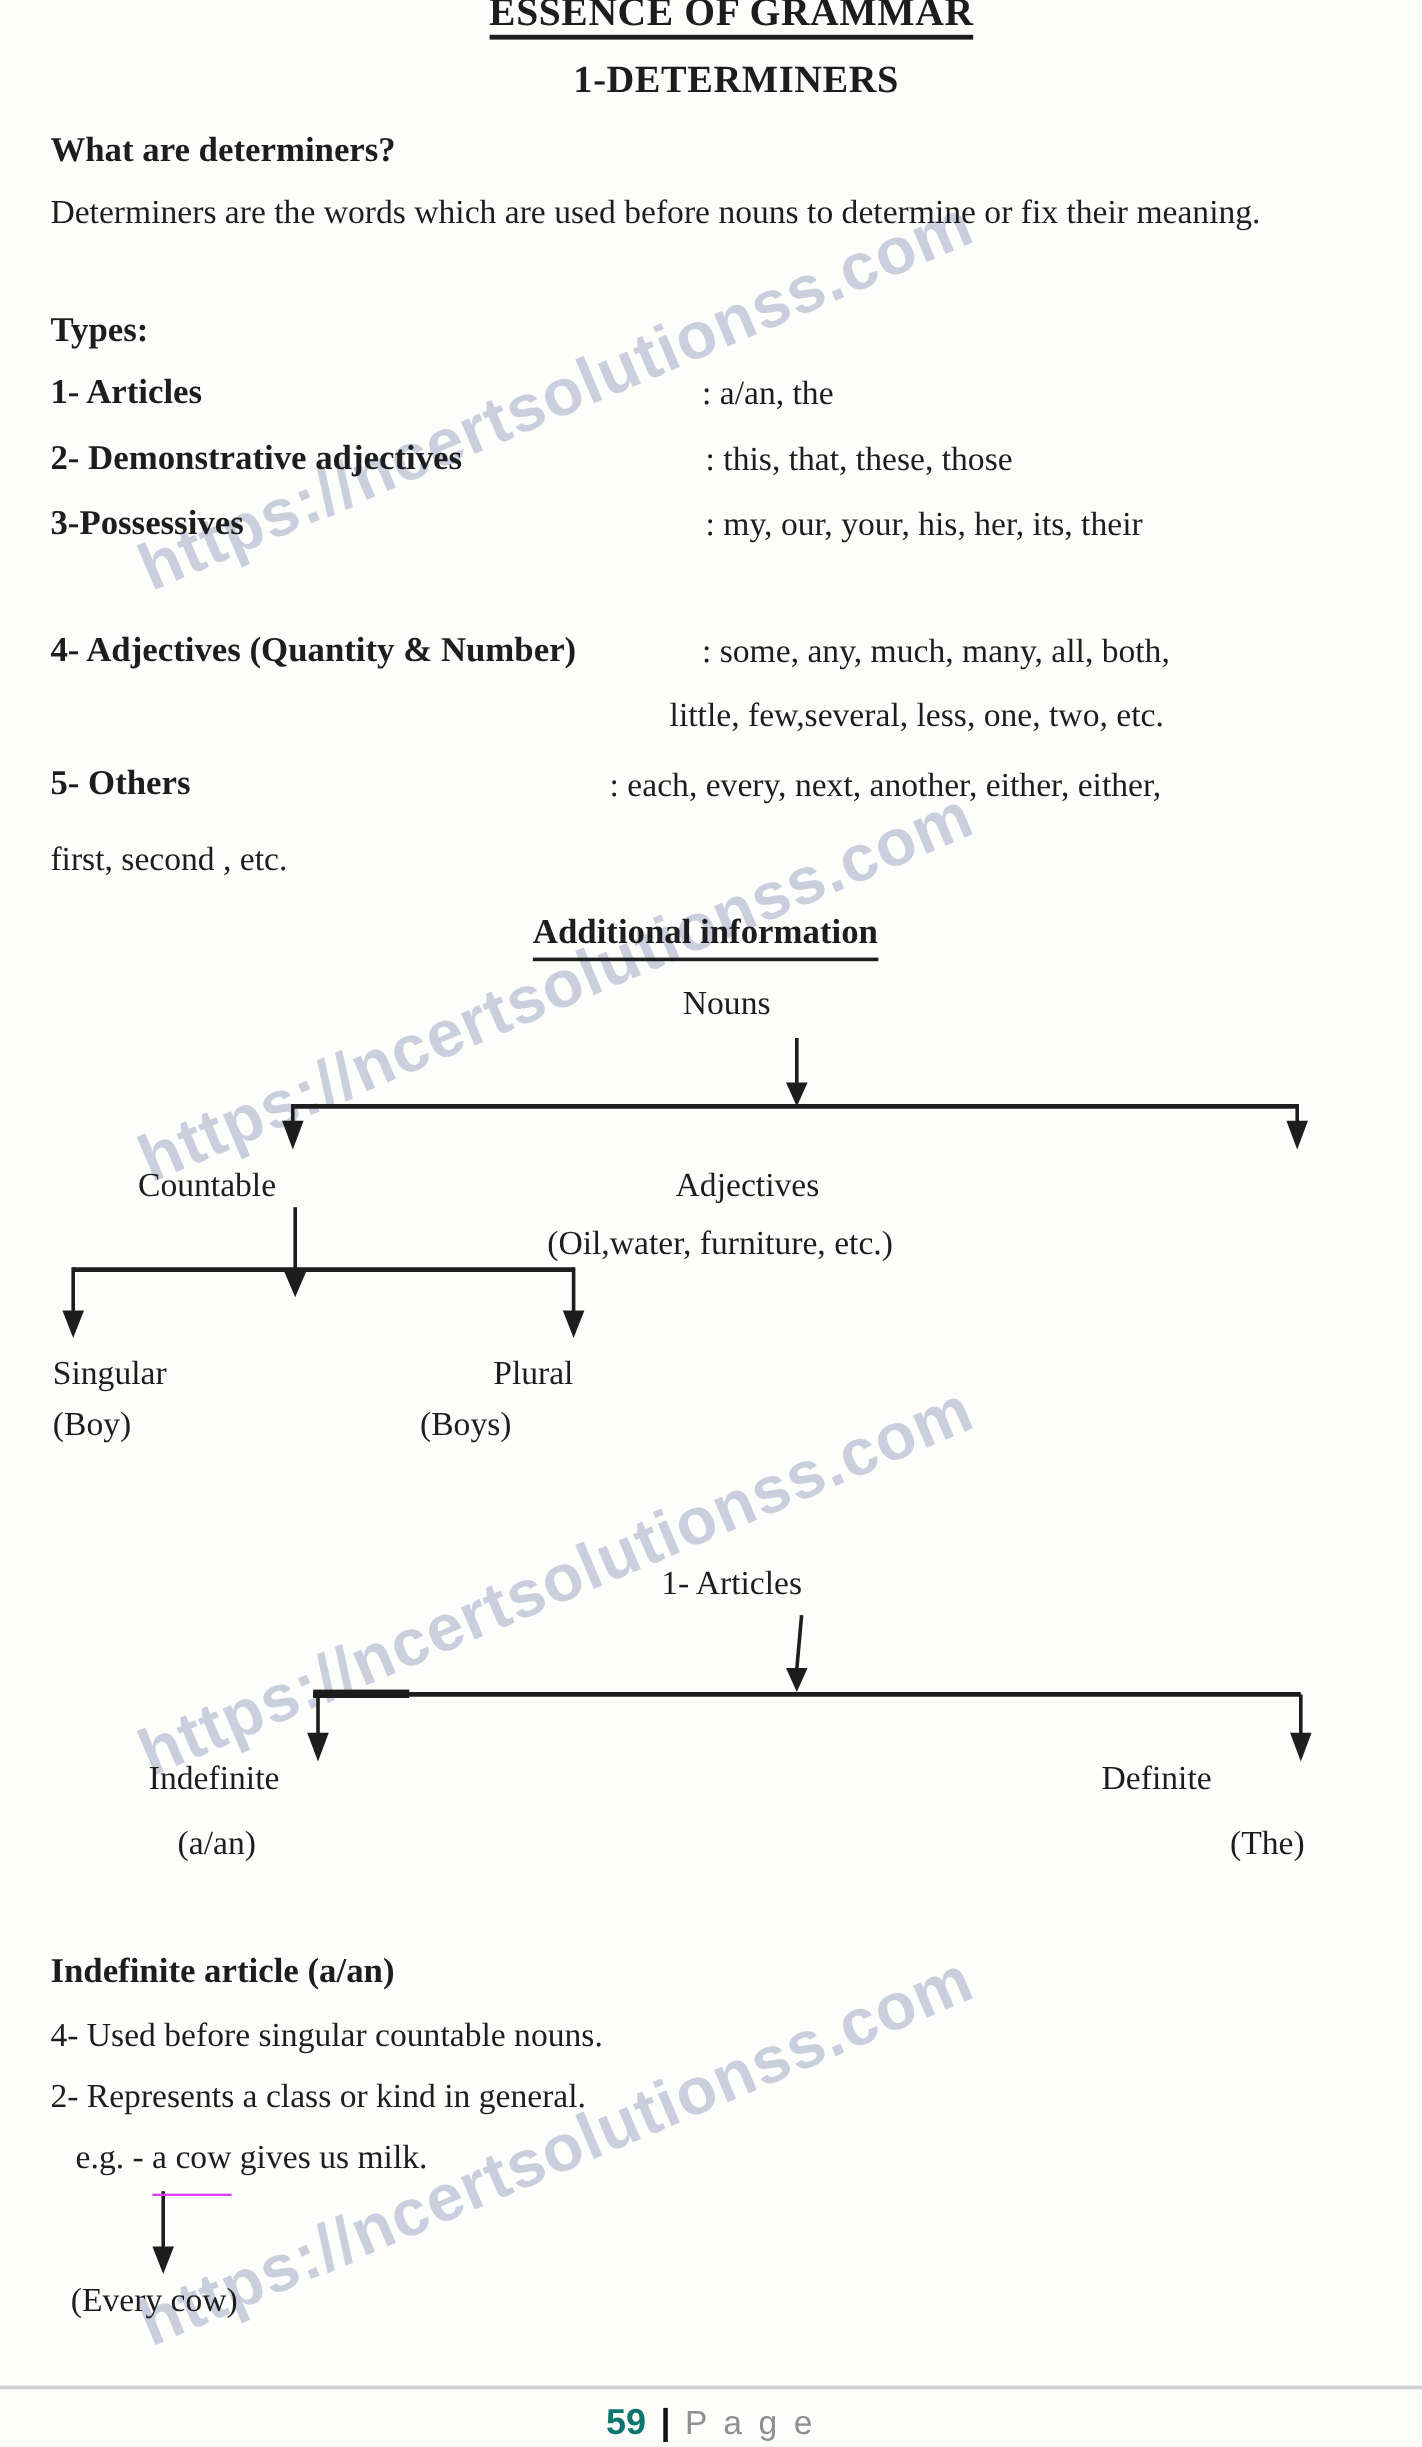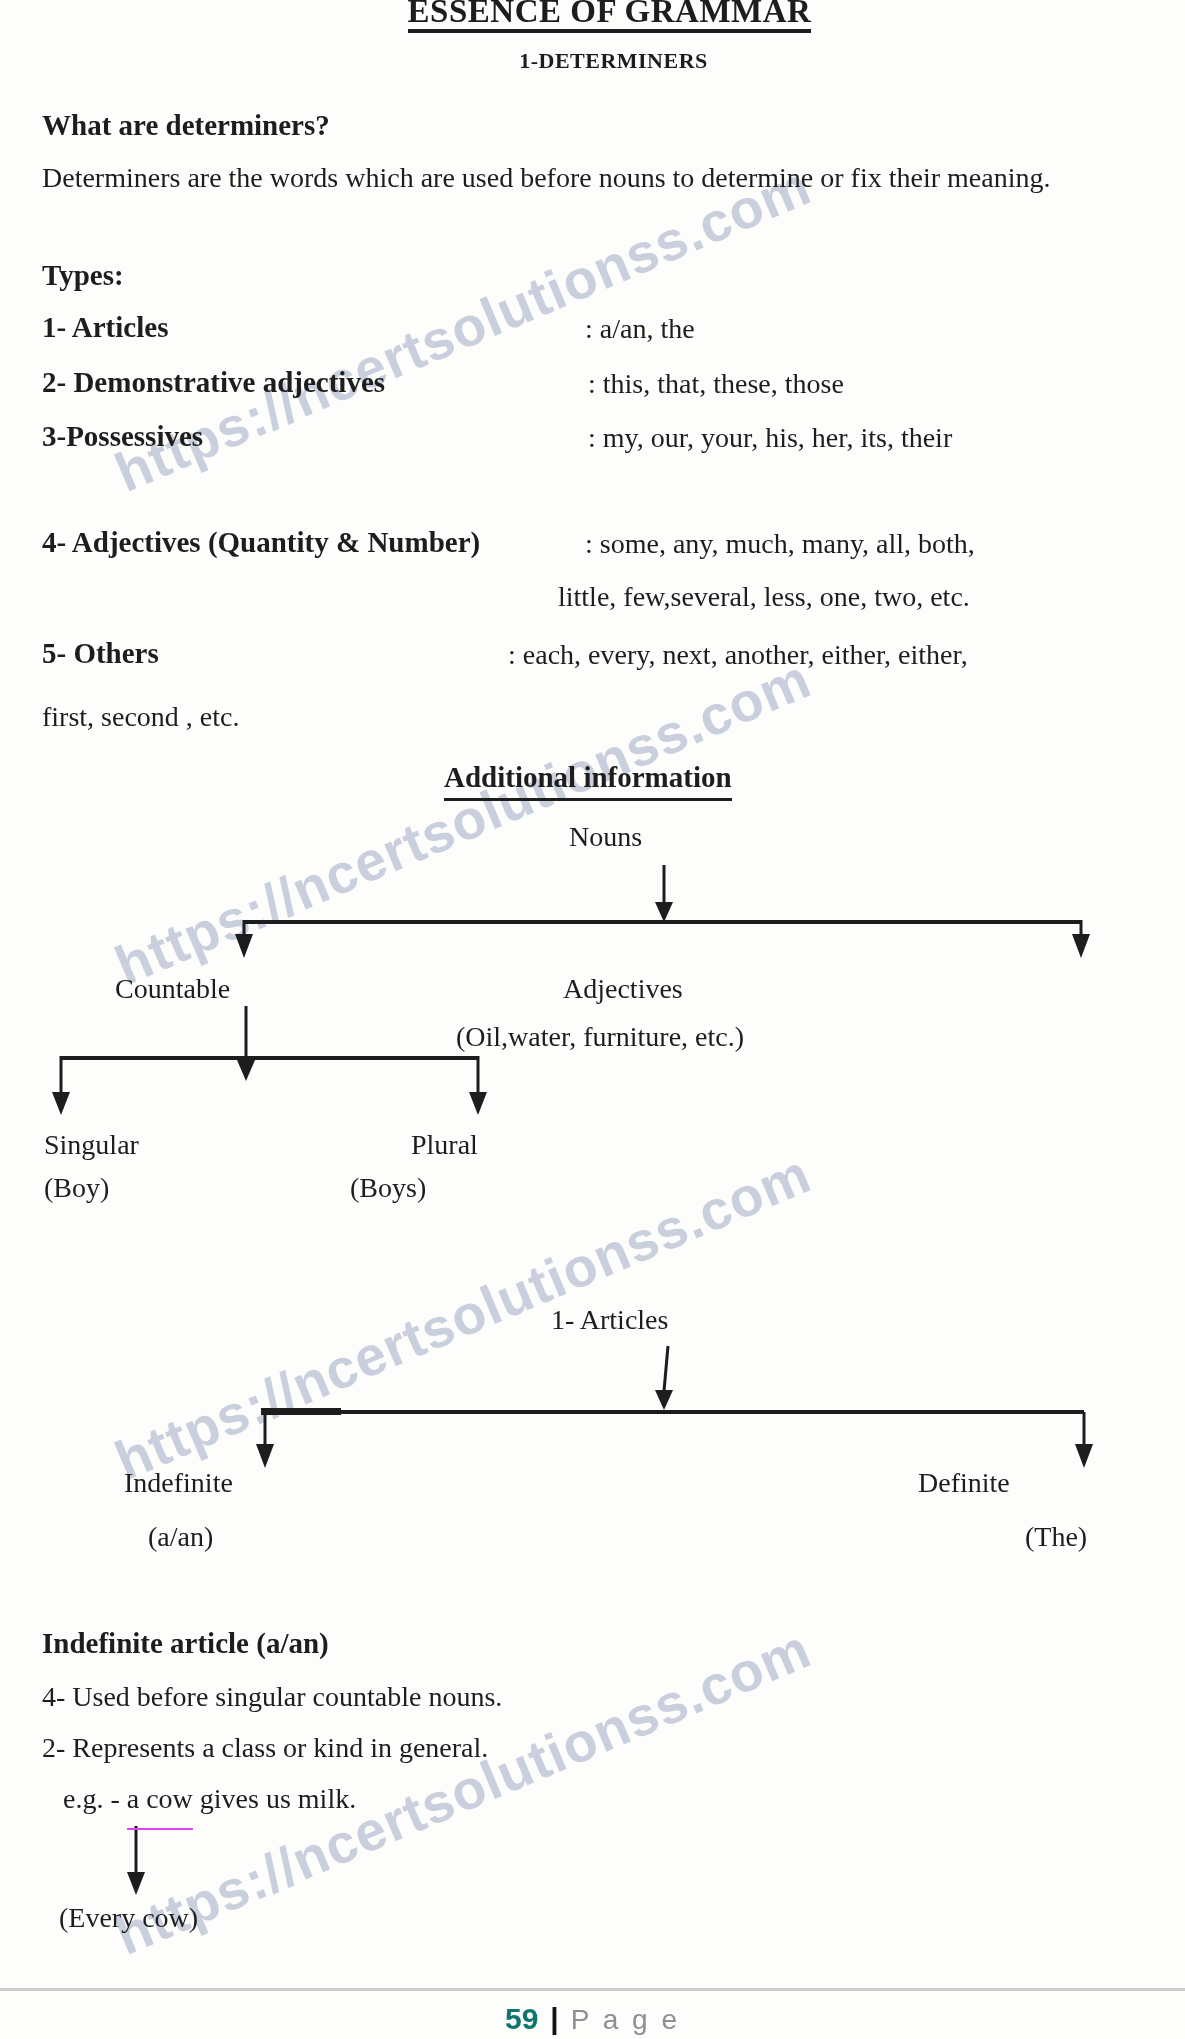--- a/index.html
+++ b/index.html
@@ -9,21 +9,21 @@
     font-family:"Liberation Serif", serif; color:#1d1d1d;
   }
   .t { position:absolute; font-size:28px; line-height:1.2; white-space:nowrap; }
   .h { font-size:29px; font-weight:bold; }
   .center { position:absolute; left:0; right:0; text-align:center; }
   .para { position:absolute; font-size:28px; line-height:39px; white-space:normal; }
   .title-span {
     display:inline-block; font-size:33px; font-weight:bold; line-height:36px;
     border-bottom:4px solid #1d1d1d; letter-spacing:.5px;
   }
-  .subtitle-span { display:inline-block; font-size:22px; font-weight:bold; letter-spacing:.5px; }
+  .subtitle-span { display:inline-block; font-size:32px; font-weight:bold; letter-spacing:.5px; }
   .addinfo-span {
     display:inline-block; font-size:29px; font-weight:bold;
     border-bottom:3px solid #1d1d1d; padding-bottom:3px;
   }
   .ul { border-bottom:2px solid #d946ef; padding-bottom:14px; }
   .wm {
     position:absolute; left:33px; width:860px; text-align:center;
     font-family:"Liberation Sans", sans-serif; font-weight:bold;
     font-size:55px; letter-spacing:1px; white-space:nowrap;
     color:rgba(128,143,178,0.42);

